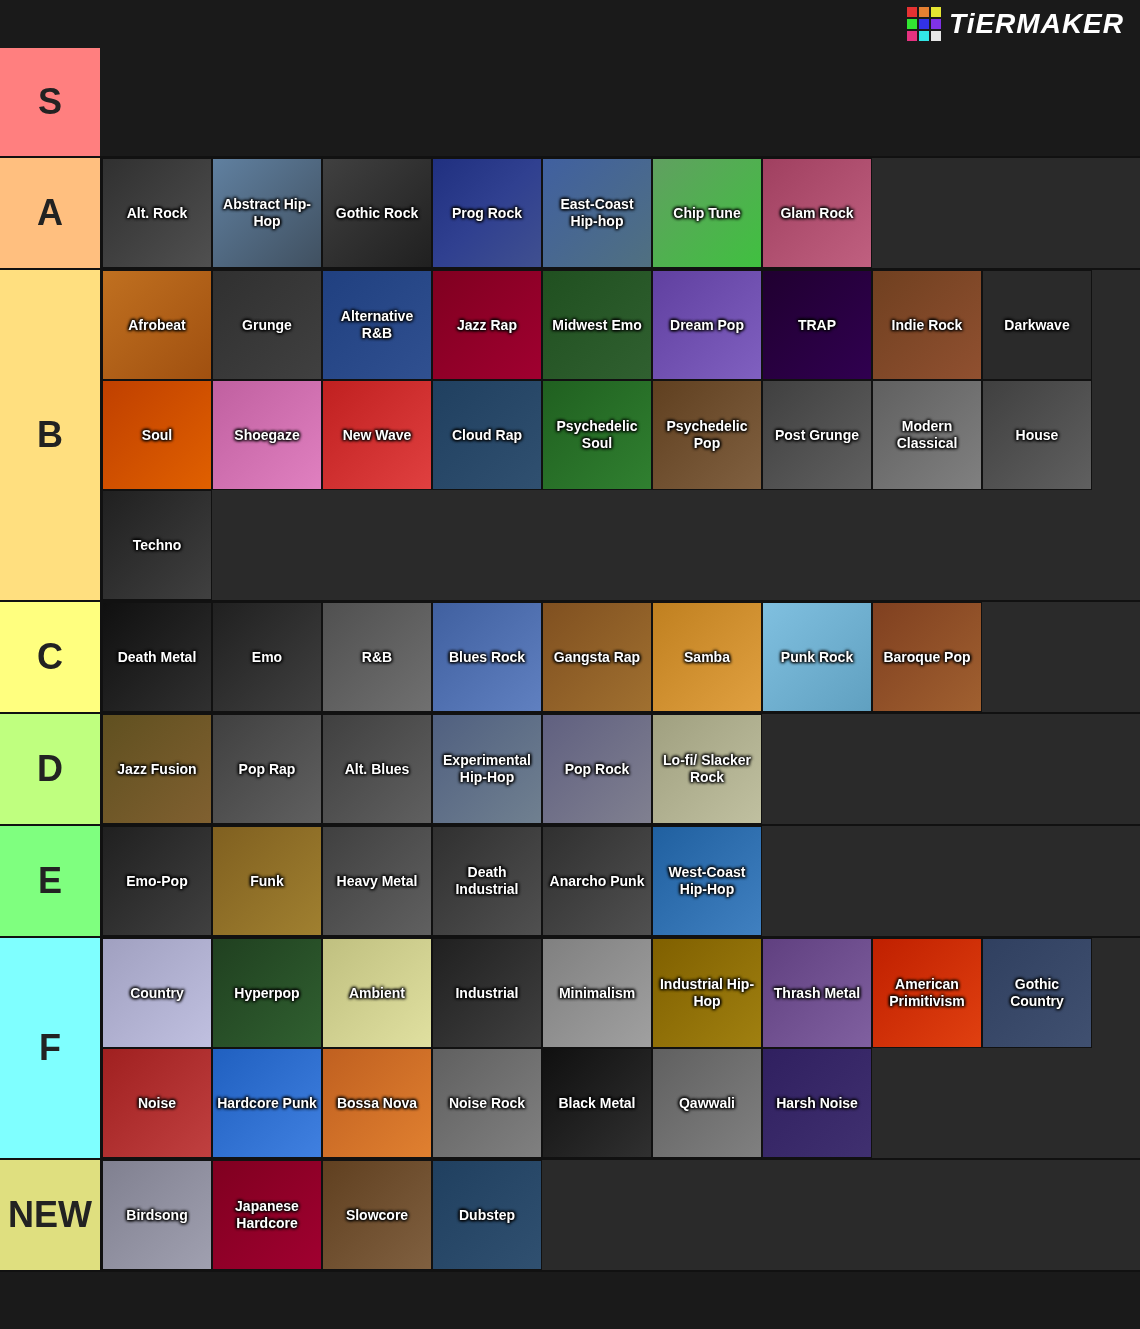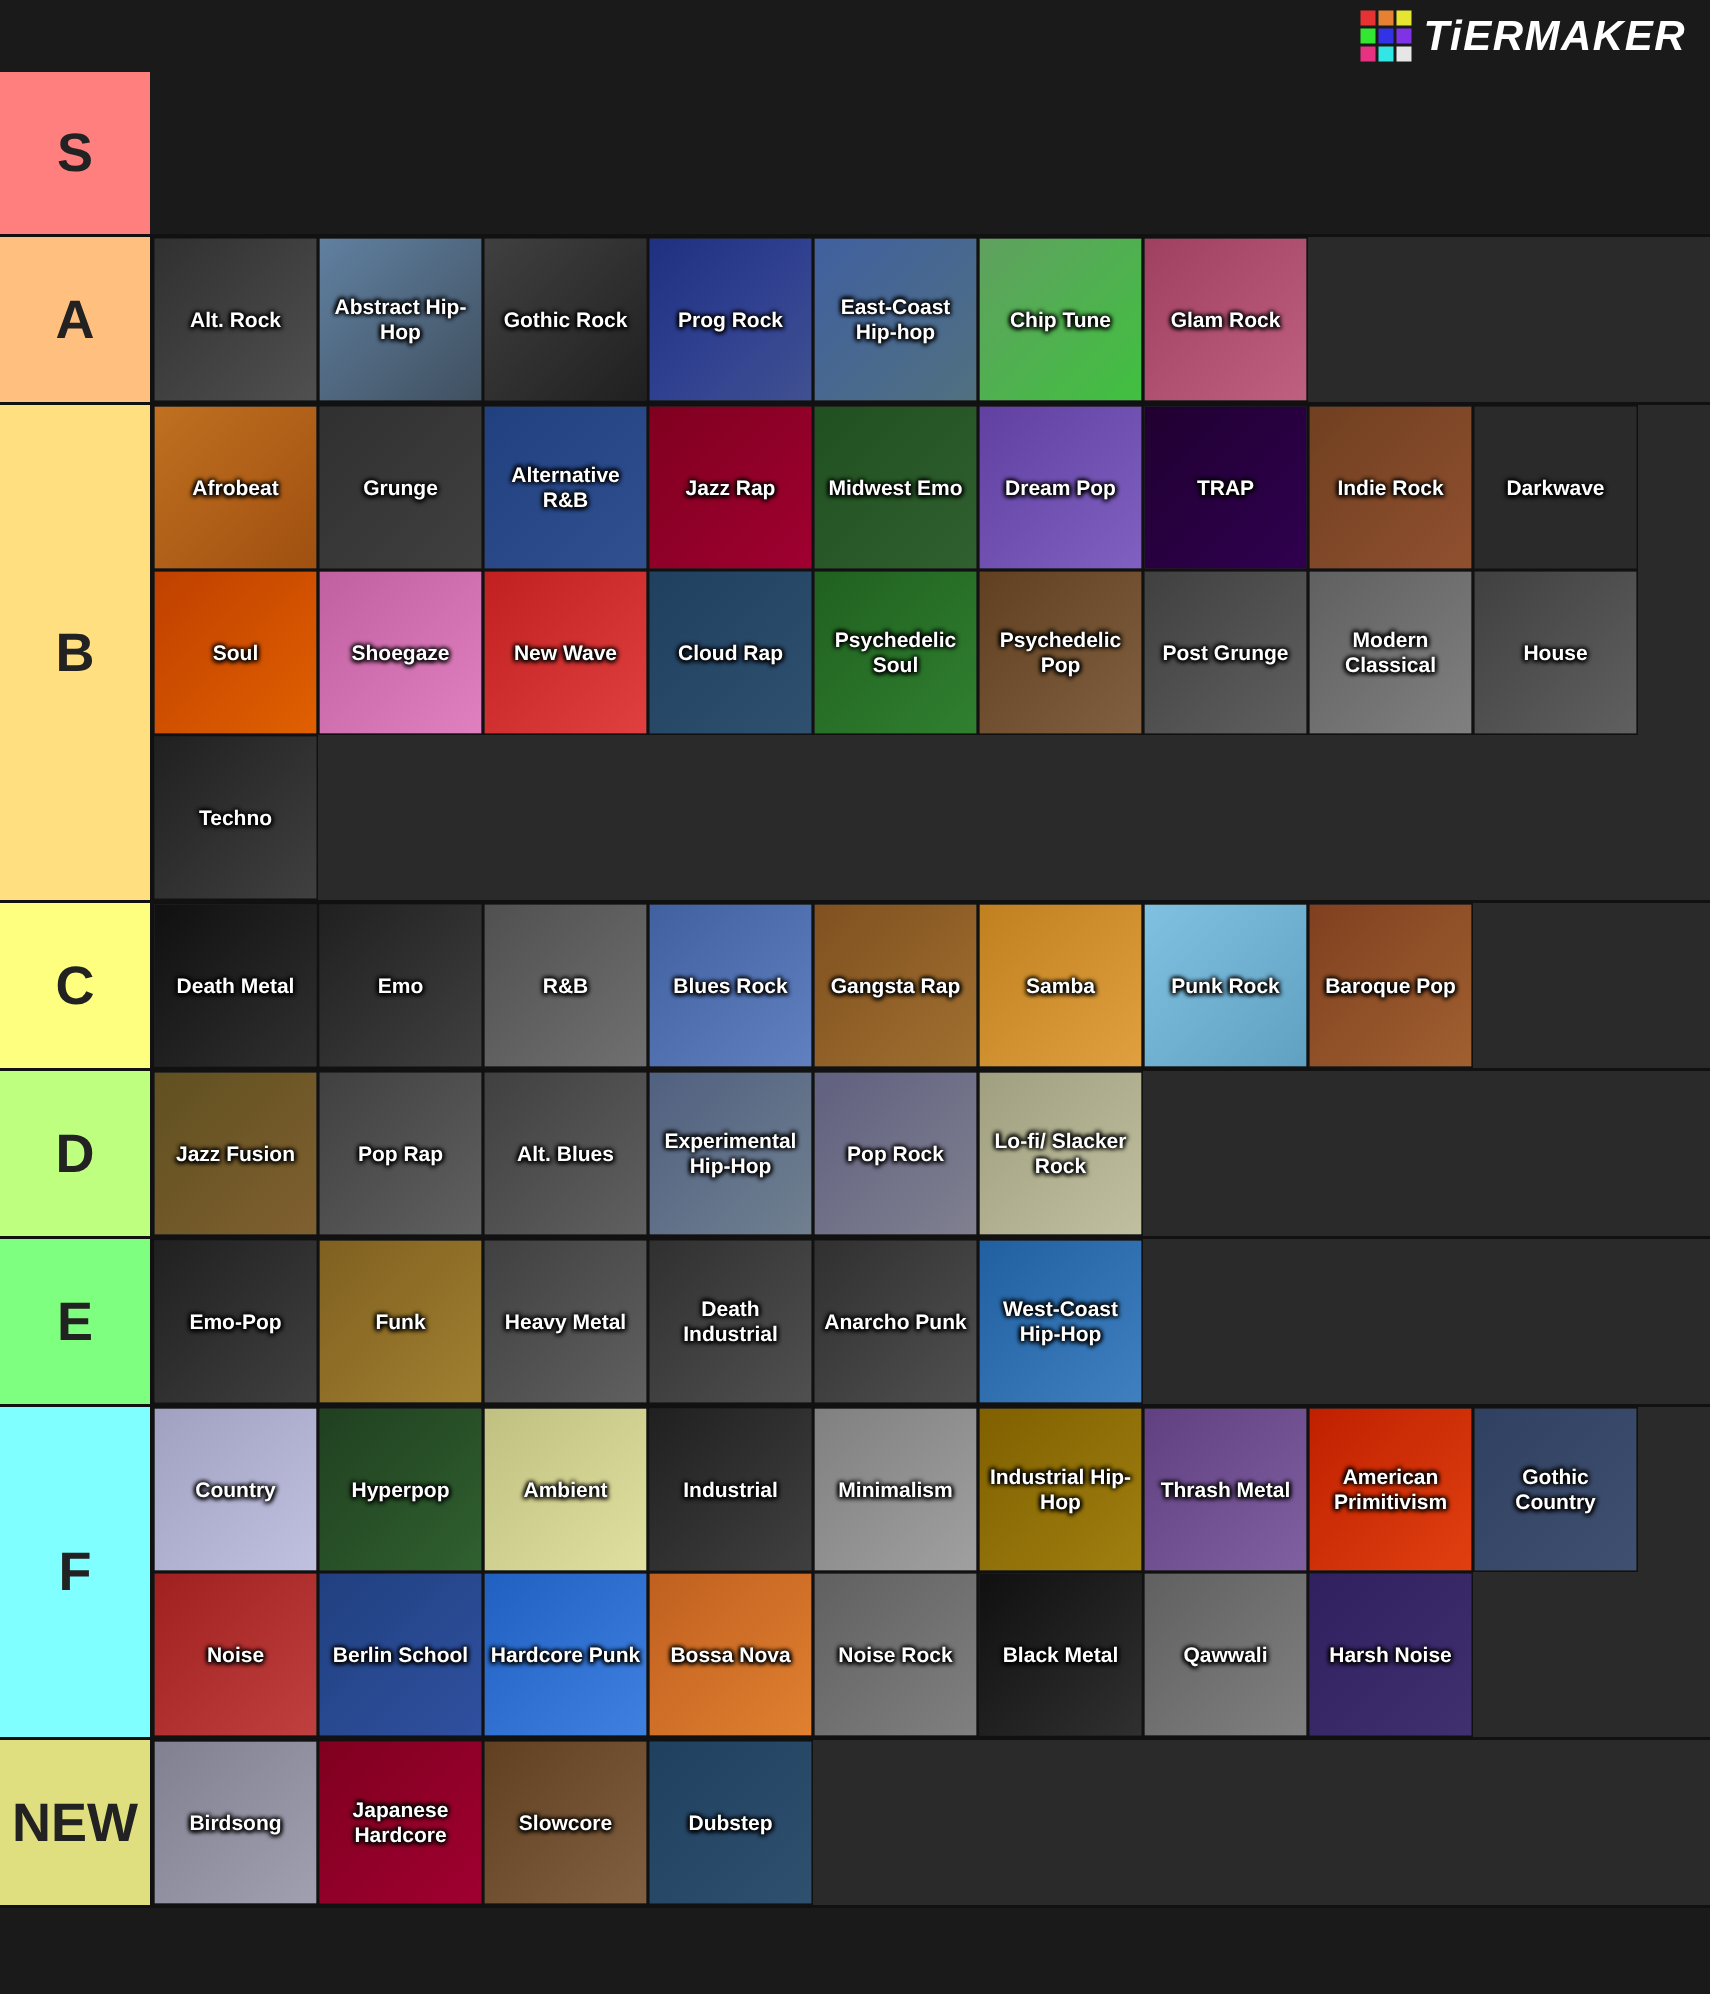--- a/index.html
+++ b/index.html
@@ -445,24 +445,20 @@
           </div>
           <div class="genre-tile">
             <div class="genre-bg bg-gothiccountry"></div>
             <div class="genre-label">Gothic Country</div>
           </div>
           <div class="genre-tile">
             <div class="genre-bg bg-noise"></div>
             <div class="genre-label">Noise</div>
           </div>
           <div class="genre-tile">
-            <div class="genre-bg bg-berlinschool"></div>
-            <div class="genre-label">Berlin School</div>
-          </div>
-          <div class="genre-tile">
             <div class="genre-bg bg-hardcorepunk"></div>
             <div class="genre-label">Hardcore Punk</div>
           </div>
           <div class="genre-tile">
             <div class="genre-bg bg-bossanova"></div>
             <div class="genre-label">Bossa Nova</div>
           </div>
           <div class="genre-tile">
             <div class="genre-bg bg-noiserock"></div>
             <div class="genre-label">Noise Rock</div>

